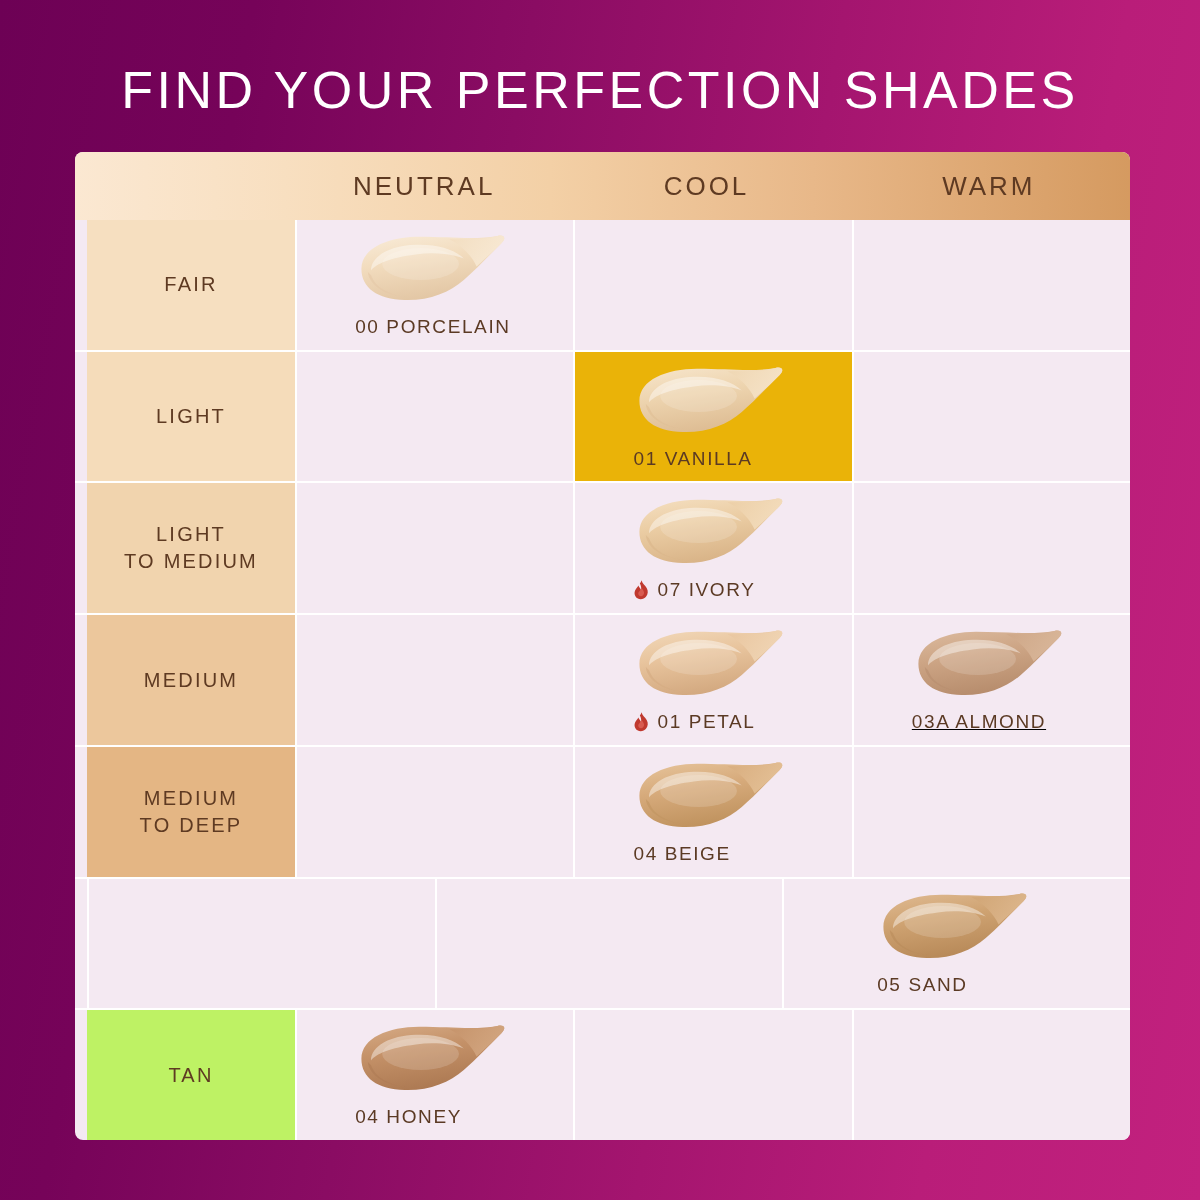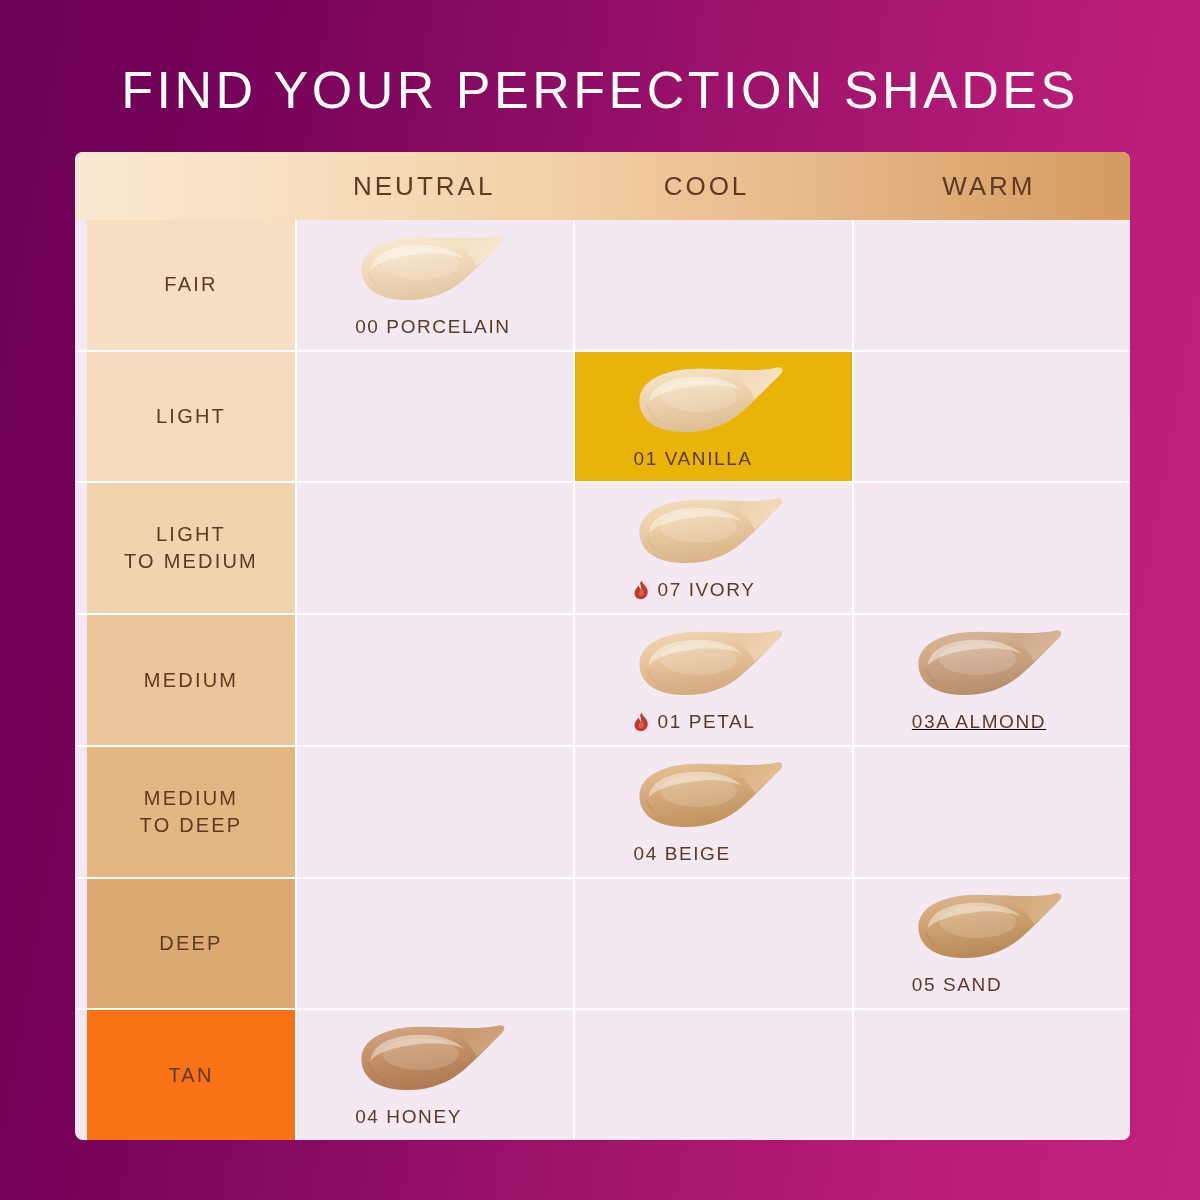--- a/index.html
+++ b/index.html
@@ -372,21 +372,20 @@
   </svg>
                 <div class="shade-label">
                   <span>04 BEIGE</span>
                 </div>
               </div>
             </div>
             <div class="cell empty" style="background: rgb(244, 233, 242);"></div>
           </div>
         </div>
         <div class="row">
-          <div class="row-label" style="background: rgb(220, 169, 114);">DEEP</div>
           <div class="cells">
             <div class="cell empty" style="background: rgb(244, 233, 242);"></div>
             <div class="cell empty" style="background: rgb(244, 233, 242);"></div>
             <div class="cell" style="background: rgb(244, 233, 242);">
               <div class="swatch-wrap">
   <svg class="swatch" viewBox="0 0 200 90">
     <defs>
       <linearGradient id="g52" x1="0" y1="0" x2="0.35" y2="1">
         <stop offset="0%" stop-color="#e0bb93"></stop>
         <stop offset="45%" stop-color="#cfa372"></stop>
@@ -407,21 +406,21 @@
     <ellipse cx="82" cy="40" rx="48" ry="20" fill="#ffffff" opacity="0.16"></ellipse>
   </svg>
                 <div class="shade-label">
                   <span>05 SAND</span>
                 </div>
               </div>
             </div>
           </div>
         </div>
         <div class="row">
-          <div class="row-label" style="background: #f97316;">TAN</div>
+          <div class="row-label" style="background: #bef264;">TAN</div>
           <div class="cells">
             <div class="cell" style="background: rgb(244, 233, 242);">
               <div class="swatch-wrap">
   <svg class="swatch" viewBox="0 0 200 90">
     <defs>
       <linearGradient id="g60" x1="0" y1="0" x2="0.35" y2="1">
         <stop offset="0%" stop-color="#d6ab86"></stop>
         <stop offset="45%" stop-color="#c49168"></stop>
         <stop offset="100%" stop-color="#ad7a53"></stop>
       </linearGradient>

